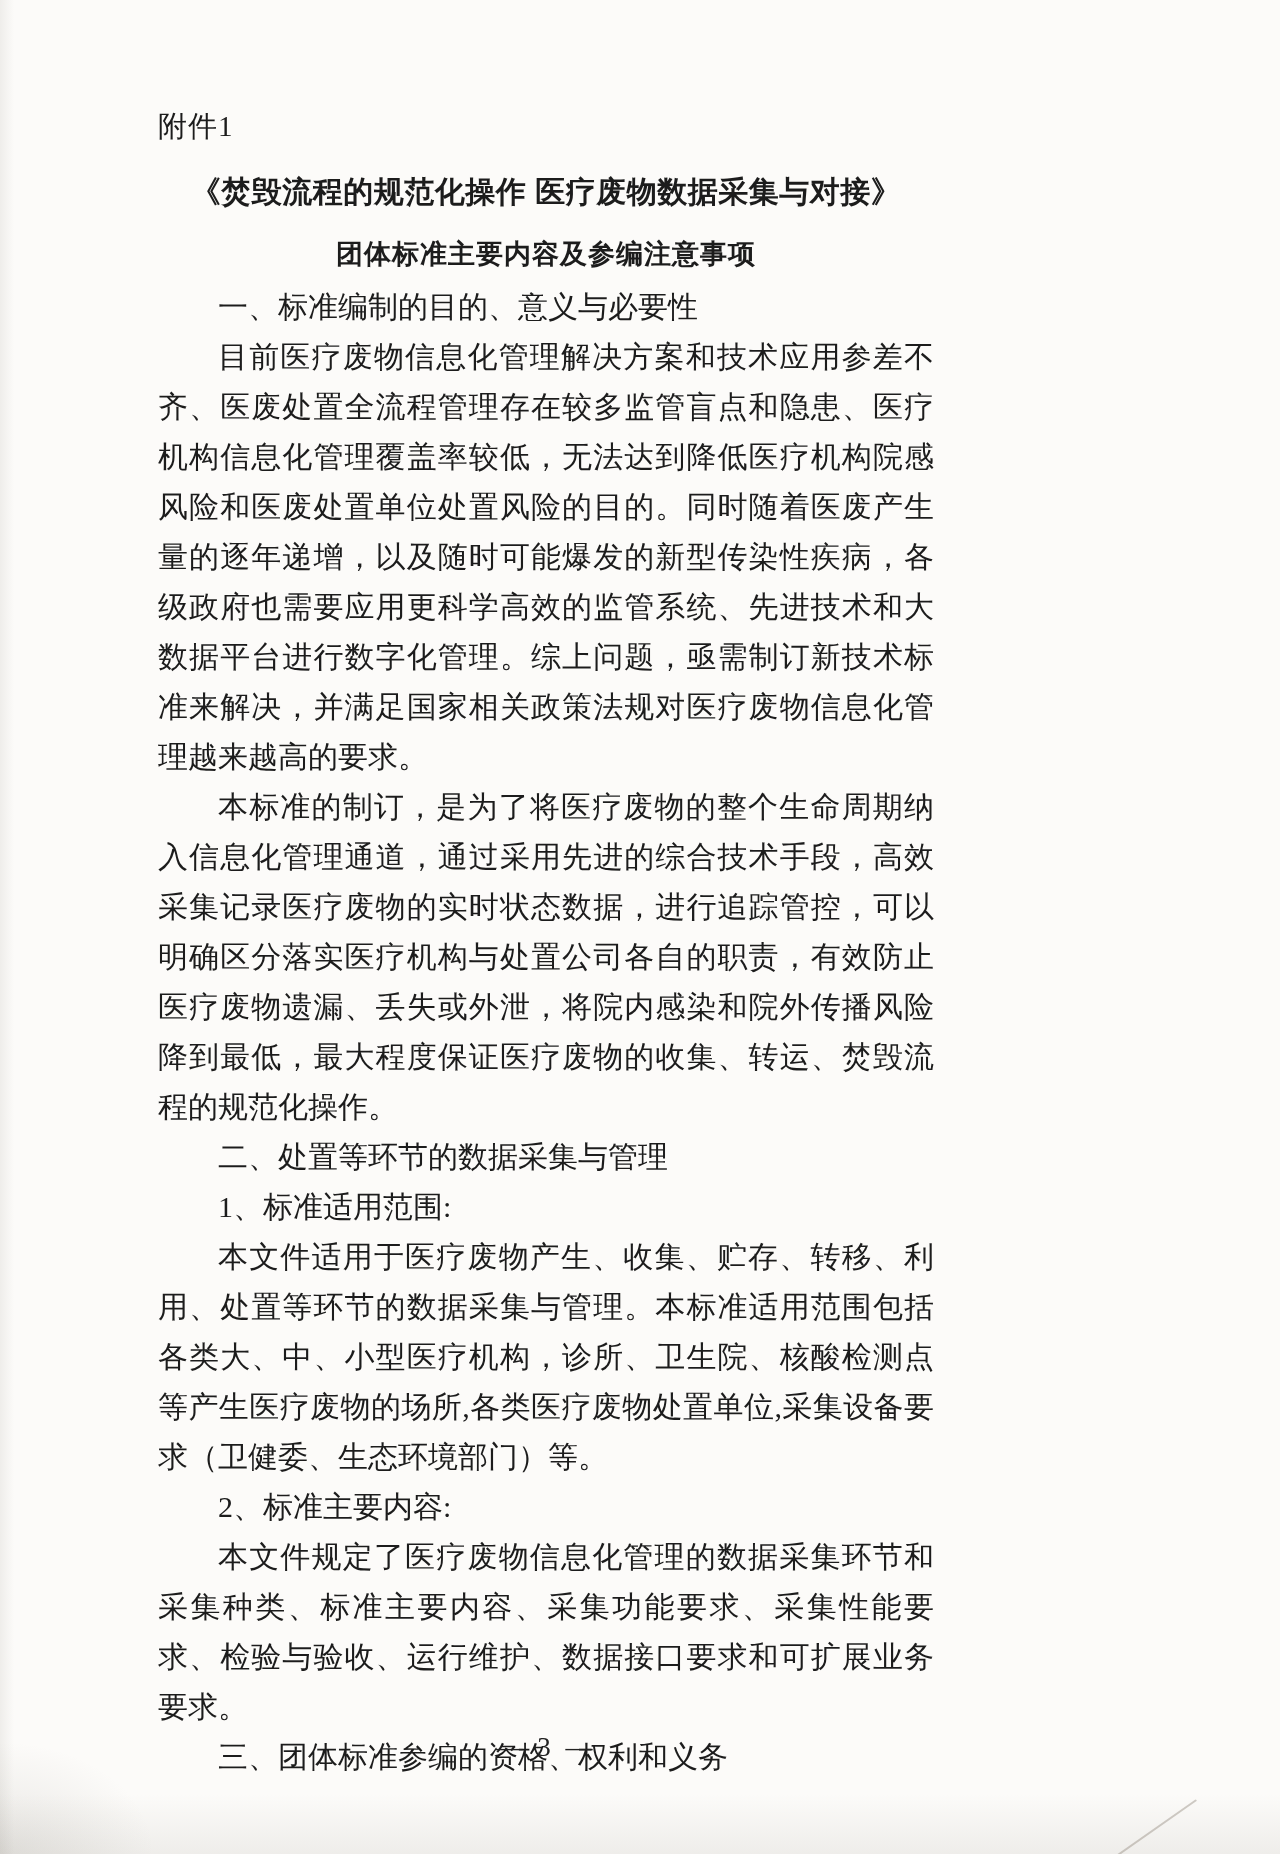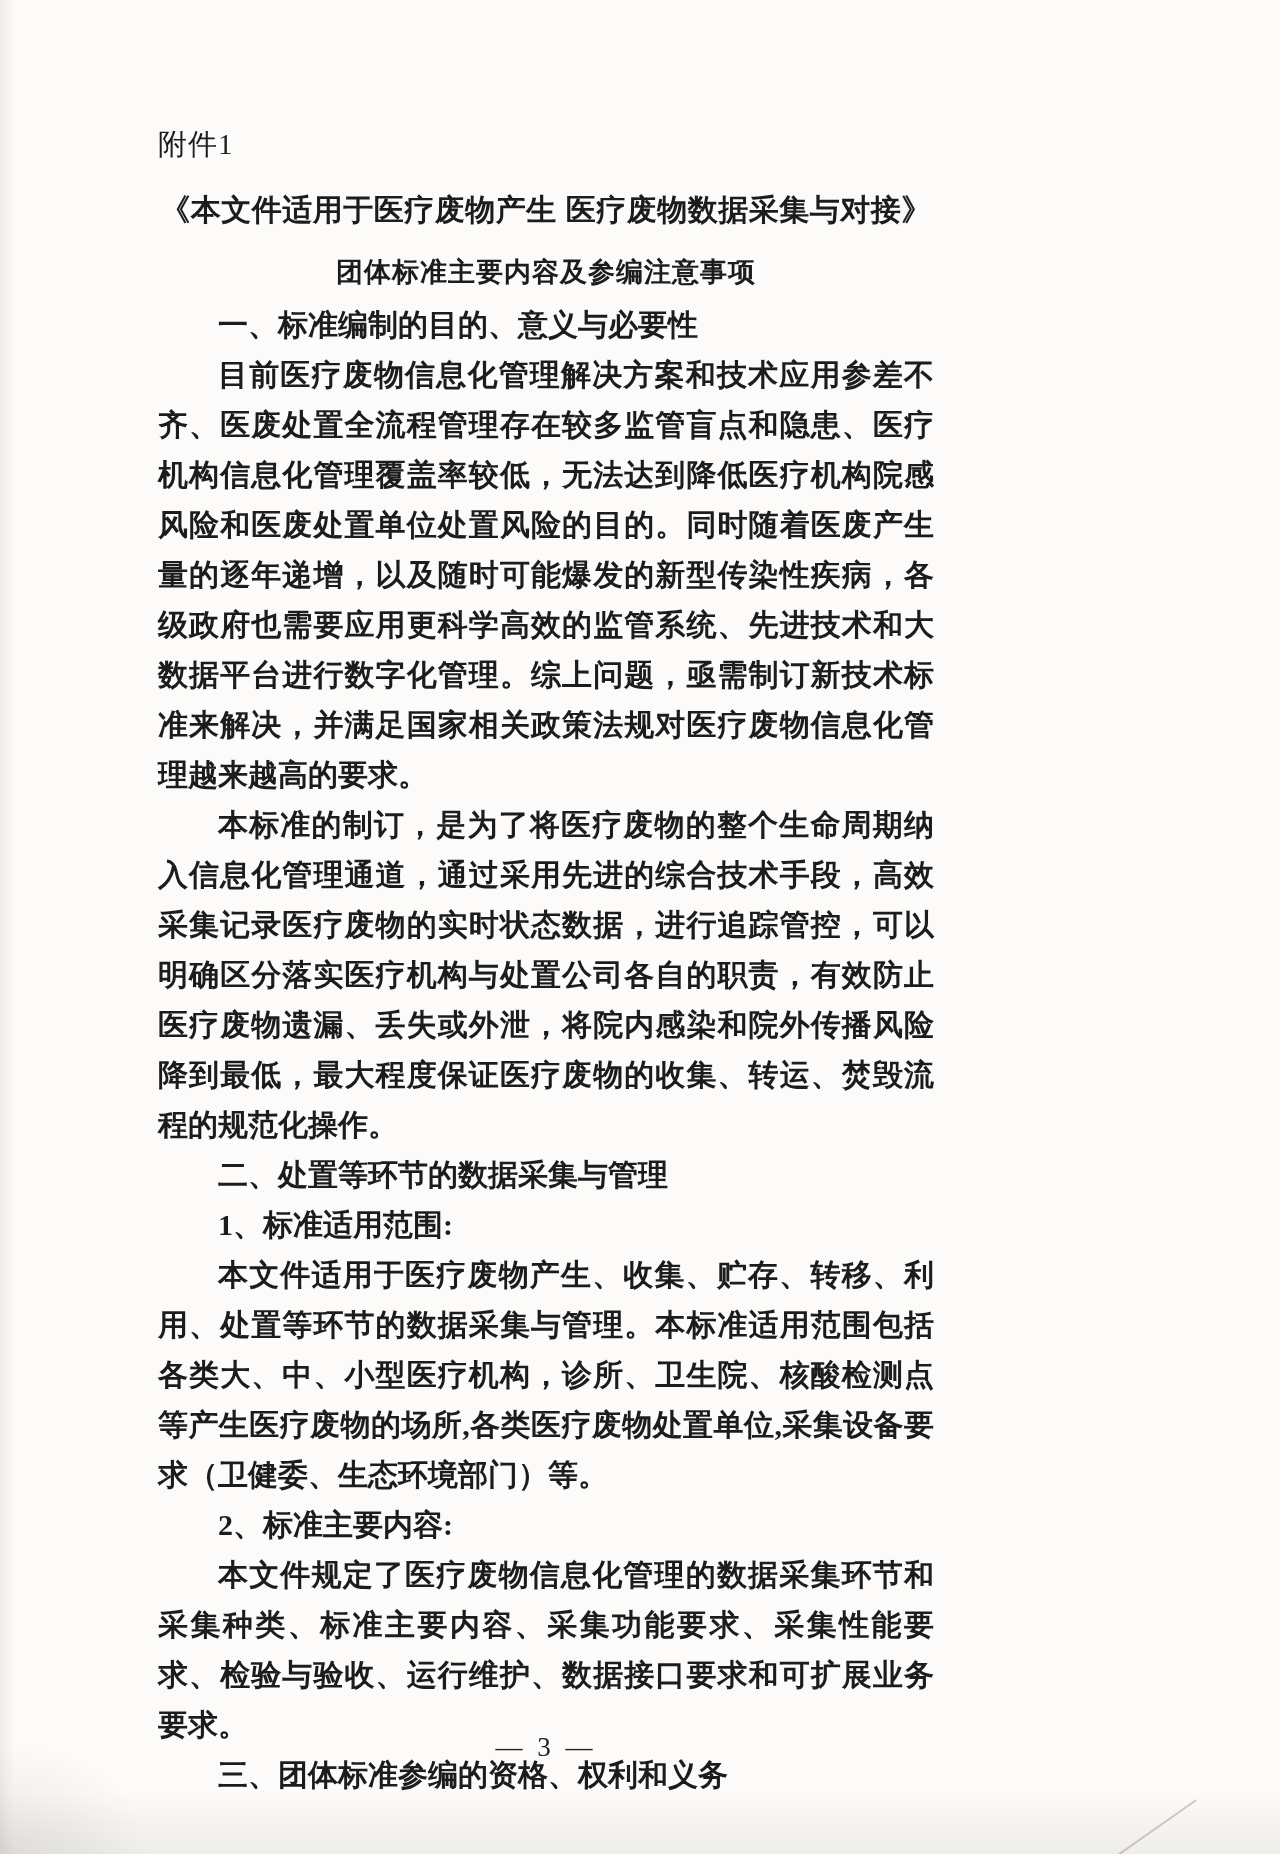--- a/index.html
+++ b/index.html
@@ -34,21 +34,21 @@
     bottom: 10px;
     width: 150px;
     height: 2px;
     background: rgba(150,143,130,0.45);
     transform: rotate(-35deg);
     border-radius: 2px;
   }
   .content {
     position: absolute;
     left: 158px;
-    top: 124px;
+    top: 106px;
     width: 776px;
   }
   .attachment {
     font-size: 29px;
     line-height: 40px;
     margin-bottom: 24px;
     letter-spacing: 1px;
   }
   .title {
     font-family: "Liberation Sans", "DejaVu Sans", sans-serif;
@@ -71,21 +71,21 @@
   }
   .bodytext {
     font-size: 30px;
     line-height: 50px;
     text-align: justify;
     text-align-last: left;
   }
   .bodytext h3, .bodytext h4, .bodytext p {
     margin: 0;
     font-size: 30px;
-    font-weight: bold;
+    font-weight: normal;
     text-indent: 2em;
   }
   .footer {
     position: absolute;
     left: 158px;
     width: 776px;
     top: 1732px;
     text-align: center;
     font-size: 27px;
     letter-spacing: 4px;
@@ -94,21 +94,21 @@
 </style>
 </head>
 <body>
 
 <div class="page">
 
   <div class="content">
 
     <div class="attachment">附件1</div>
 
-    <h1 class="title">《本文件适用于医疗废物产生 医疗废物数据采集与对接》</h1>
+    <h1 class="title">《焚毁流程的规范化操作 医疗废物数据采集与对接》</h1>
 
     <h2 class="subtitle">团体标准主要内容及参编注意事项</h2>
 
     <div class="bodytext">
 
       <h3>一、标准编制的目的、意义与必要性</h3>
 
       <p>目前医疗废物信息化管理解决方案和技术应用参差不齐、医废处置全流程管理存在较多监管盲点和隐患、医疗机构信息化管理覆盖率较低，无法达到降低医疗机构院感风险和医废处置单位处置风险的目的。同时随着医废产生量的逐年递增，以及随时可能爆发的新型传染性疾病，各级政府也需要应用更科学高效的监管系统、先进技术和大数据平台进行数字化管理。综上问题，亟需制订新技术标准来解决，并满足国家相关政策法规对医疗废物信息化管理越来越高的要求。</p>
 
       <p>本标准的制订，是为了将医疗废物的整个生命周期纳入信息化管理通道，通过采用先进的综合技术手段，高效采集记录医疗废物的实时状态数据，进行追踪管控，可以明确区分落实医疗机构与处置公司各自的职责，有效防止医疗废物遗漏、丢失或外泄，将院内感染和院外传播风险降到最低，最大程度保证医疗废物的收集、转运、焚毁流程的规范化操作。</p>

